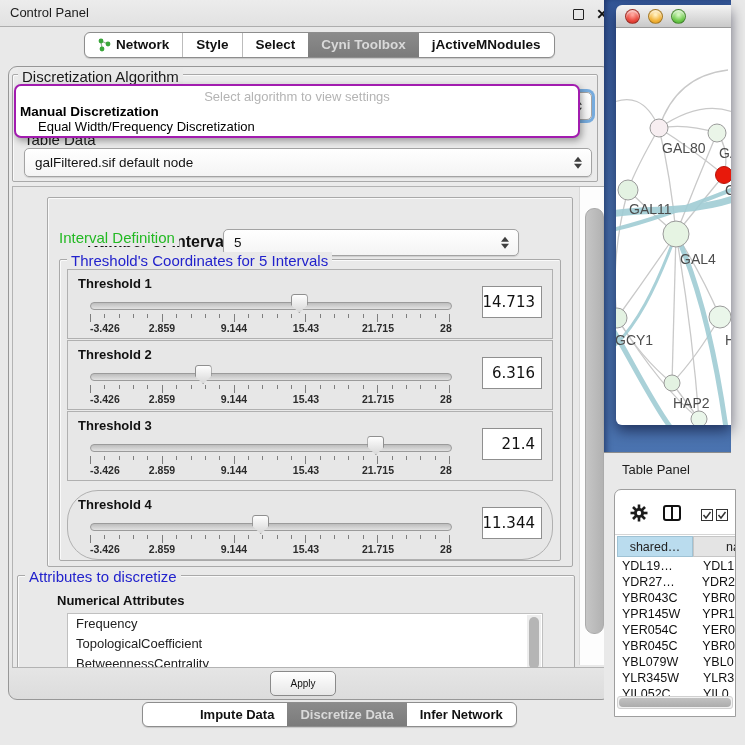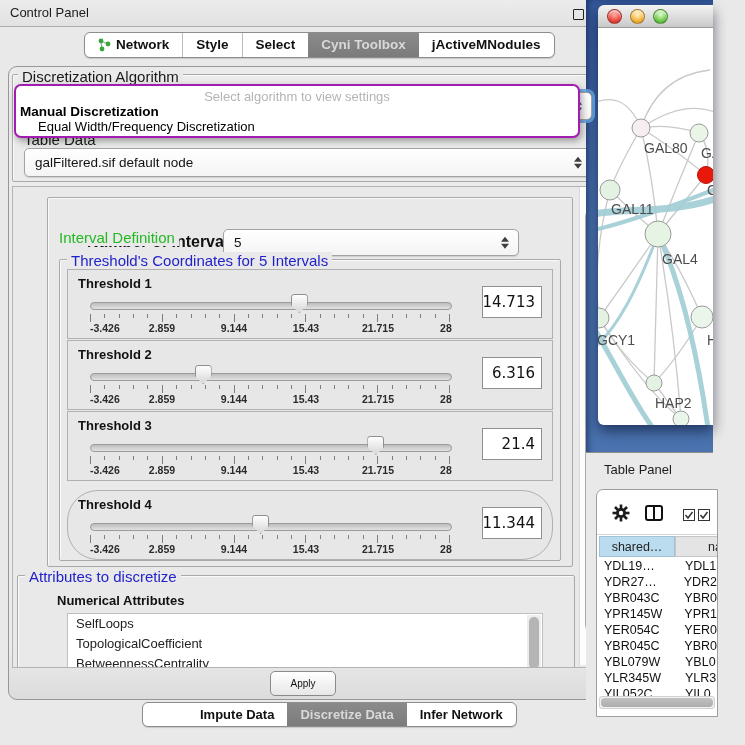--- a/index.html
+++ b/index.html
@@ -80,21 +80,21 @@
   #attr-legend{left:12px;top:381px;}
   #attr-heading{position:absolute;left:44px;top:406px;font-size:13px;font-weight:bold;color:#111;}
   #attr-list{position:absolute;left:54px;top:426px;width:474px;height:80px;background:#fff;border:1px solid #c0c0c0;font-size:13px;color:#222;}
   #attr-list .item{padding:2px 0 2px 8px;line-height:16px;}
   #attr-scroll{position:absolute;right:1px;top:1px;width:14px;bottom:1px;background:#ededed;}
   #attr-scroll .thumb{position:absolute;left:2px;top:2px;width:10px;height:52px;border-radius:5px;background:#b5b5b5;}
 
   #apply-btn{position:absolute;left:270px;top:671px;width:64px;height:23px;background:linear-gradient(#ffffff,#e7e7e7);border:1px solid #8a8a8a;border-radius:5px;font-size:10px;color:#111;display:flex;align-items:center;justify-content:center;font-family:"Liberation Sans",sans-serif;}
 
   
-  #desktop{position:absolute;left:586px;top:0;width:127px;height:745px;background:linear-gradient(180deg,#35599b 0%,#4a73b0 30%,#4a72ae 100%);box-shadow:inset 4px 0 6px -2px rgba(10,20,60,.55);}
+  #desktop{position:absolute;left:604px;top:0;width:127px;height:745px;background:linear-gradient(180deg,#35599b 0%,#4a73b0 30%,#4a72ae 100%);box-shadow:inset 4px 0 6px -2px rgba(10,20,60,.55);}
   #net-window{position:absolute;left:12px;top:5px;width:115px;height:420px;border-radius:6px 0 0 6px;overflow:hidden;box-shadow:0 6px 14px rgba(0,0,30,.55);}
   #net-titlebar{height:22px;background:linear-gradient(#f4f4f4,#c9c9c9);border-bottom:1px solid #9a9a9a;display:flex;align-items:center;gap:8px;padding-left:9px;}
   .light{width:13px;height:13px;border-radius:50%;border:1px solid rgba(0,0,0,.3);box-shadow:inset 0 2px 2px rgba(255,255,255,.65);}
   .light.red{background:radial-gradient(circle at 50% 35%,#ffa39a 8%,#e8473c 60%,#c22a20);}
   .light.yellow{background:radial-gradient(circle at 50% 35%,#ffeebc 8%,#f2b237 60%,#d3921c);}
   .light.green{background:radial-gradient(circle at 50% 35%,#d2f6bd 8%,#6cc94a 60%,#419f2b);}
   #net-content{height:397px;background:#fff;}
 
   #table-panel{position:absolute;left:0;top:452px;width:127px;height:293px;background:#e9e9e9;border-top:1px solid #8c8c8c;}
   #tp-title{position:absolute;left:18px;top:9px;font-size:13px;color:#1c1c1c;}
@@ -363,21 +363,21 @@
         <span style="left:80%;">21.715</span>
         <span style="left:100%;transform:translateX(-85%);">28</span>
       </div>
       <div class="valuebox">11.344</div>
     </div>
 
     <div id="attr-group" class="groupbox"></div>
     <span id="attr-legend" class="legend blue">Attributes to discretize</span>
     <span id="attr-heading">Numerical Attributes</span>
     <div id="attr-list">
-      <div class="item">SelfLoops</div>
+      <div class="item">Frequency</div>
       <div class="item">TopologicalCoefficient</div>
       <div class="item">BetweennessCentrality</div>
       <div id="attr-scroll">
           <div class="thumb"></div>
         </div>
     </div>
 
     <div id="vscroll">
         <div class="thumb"></div>
       </div>

